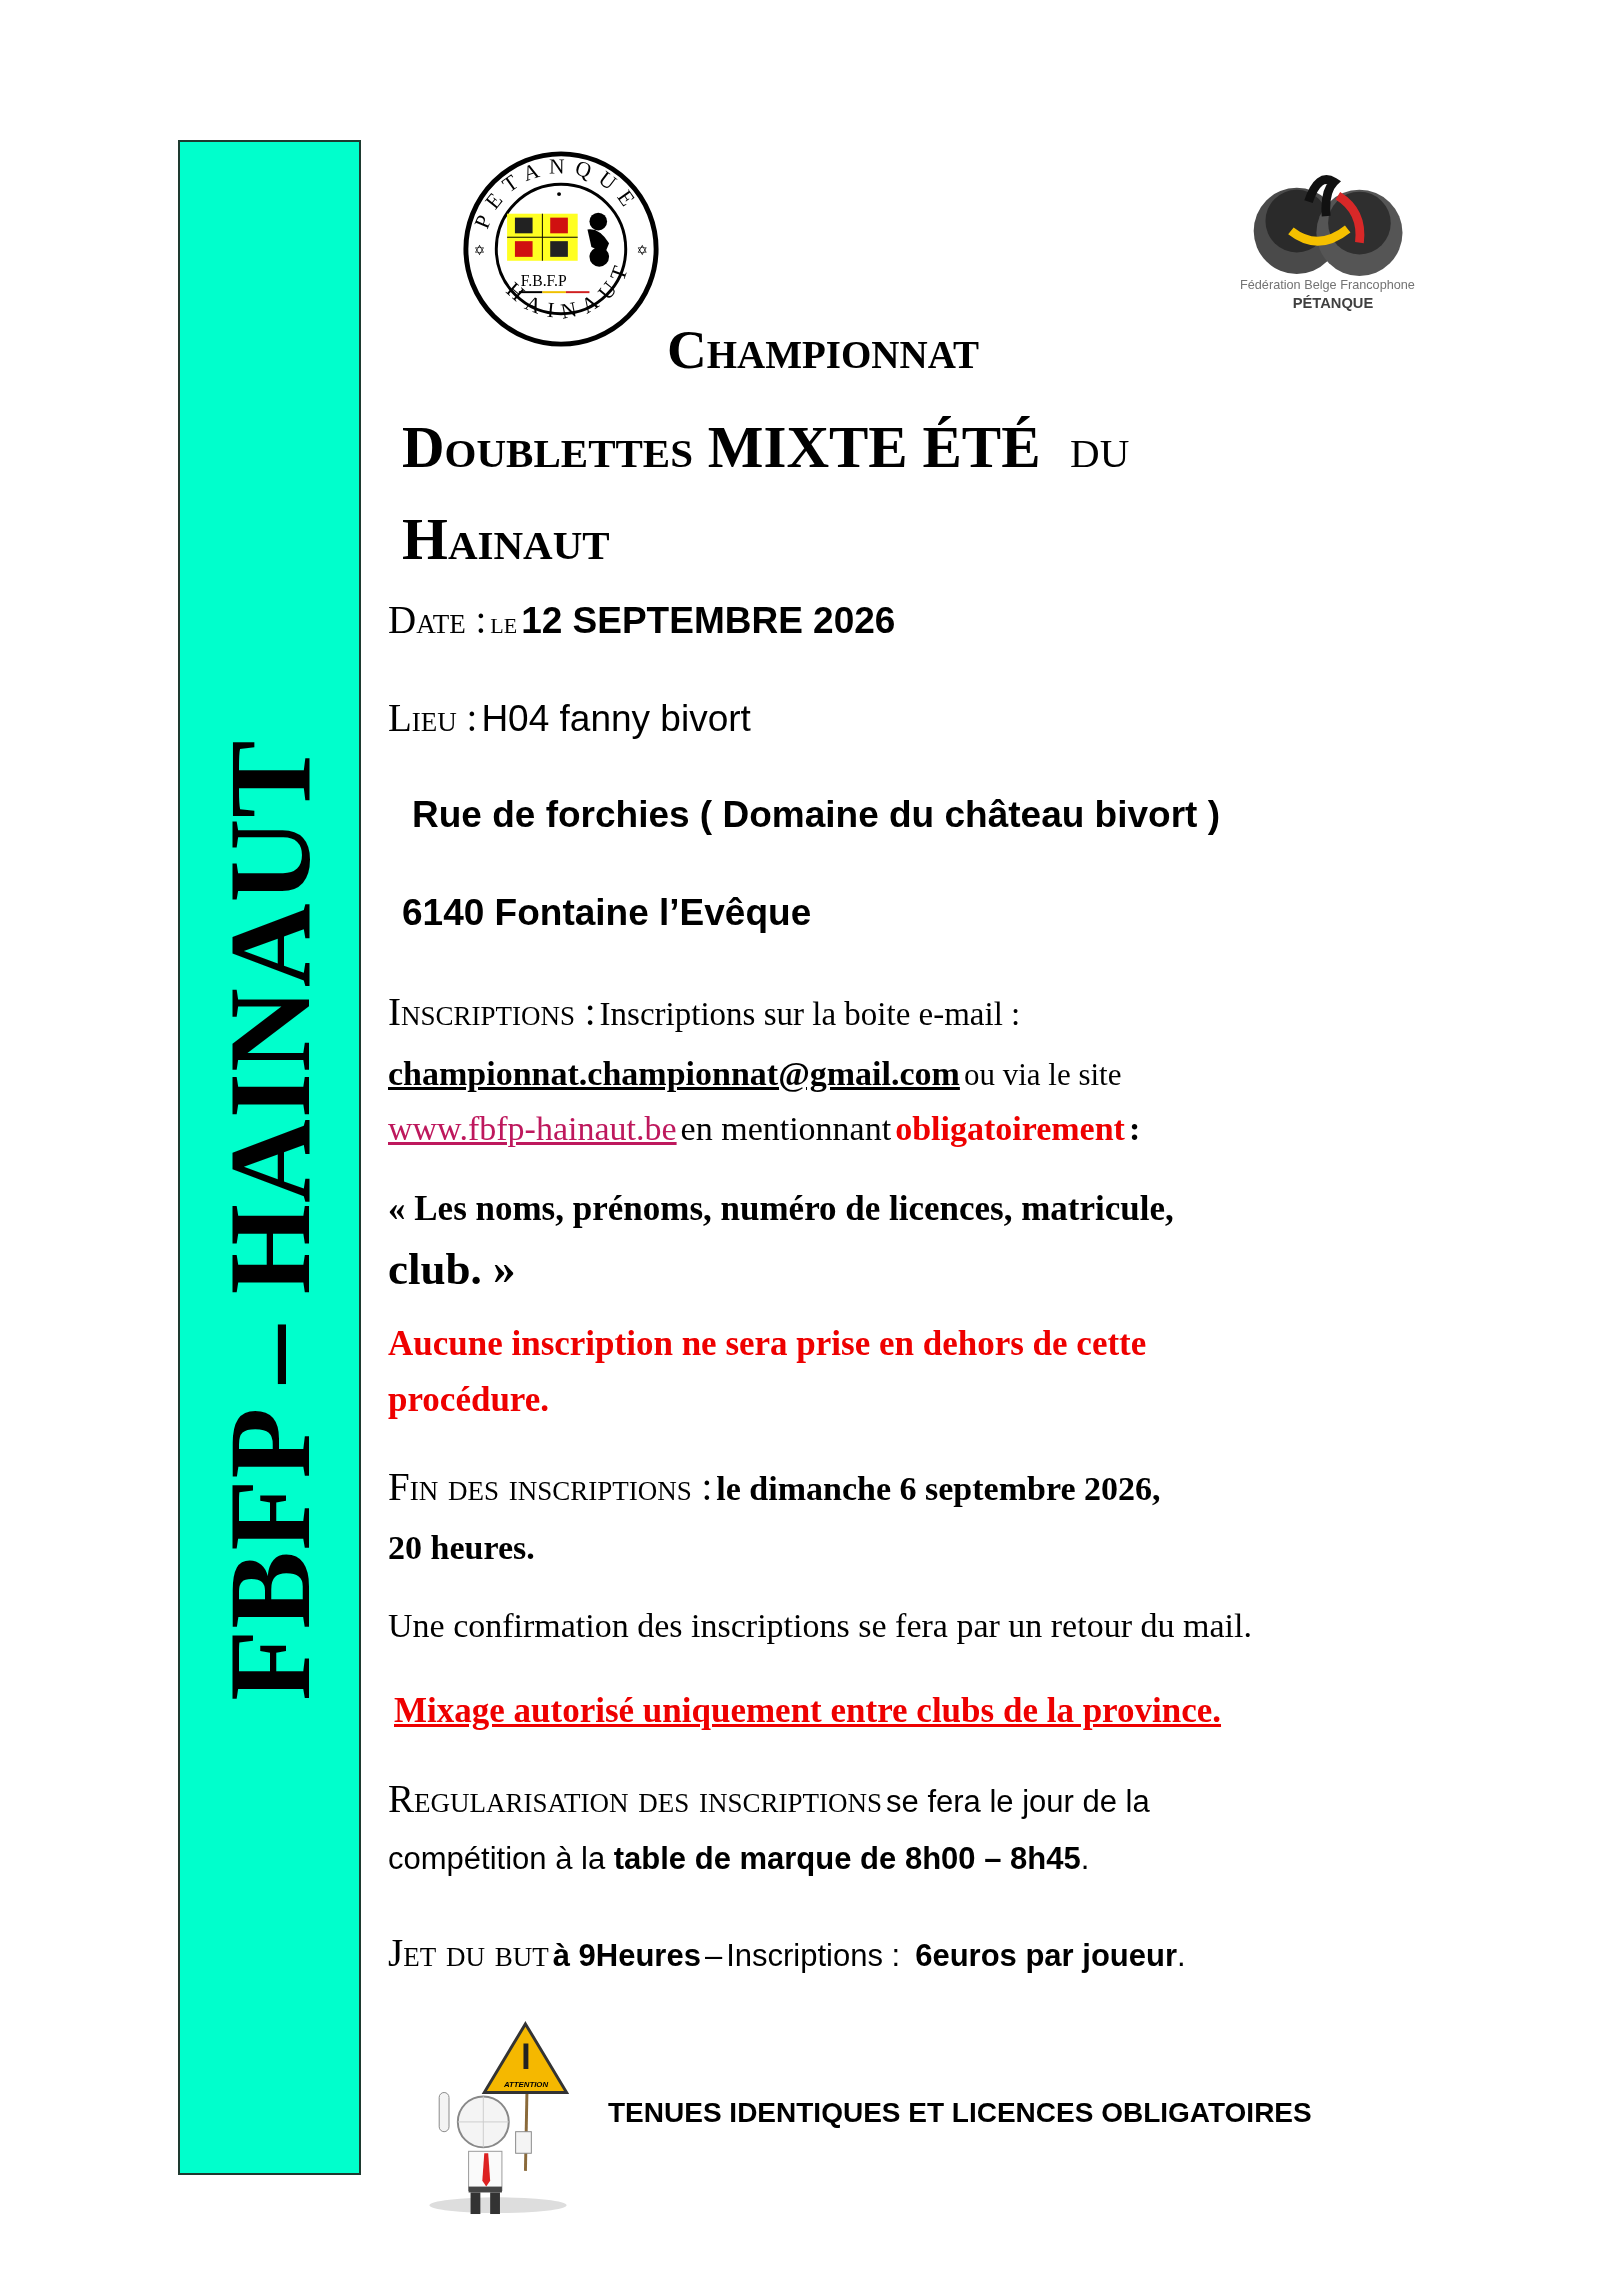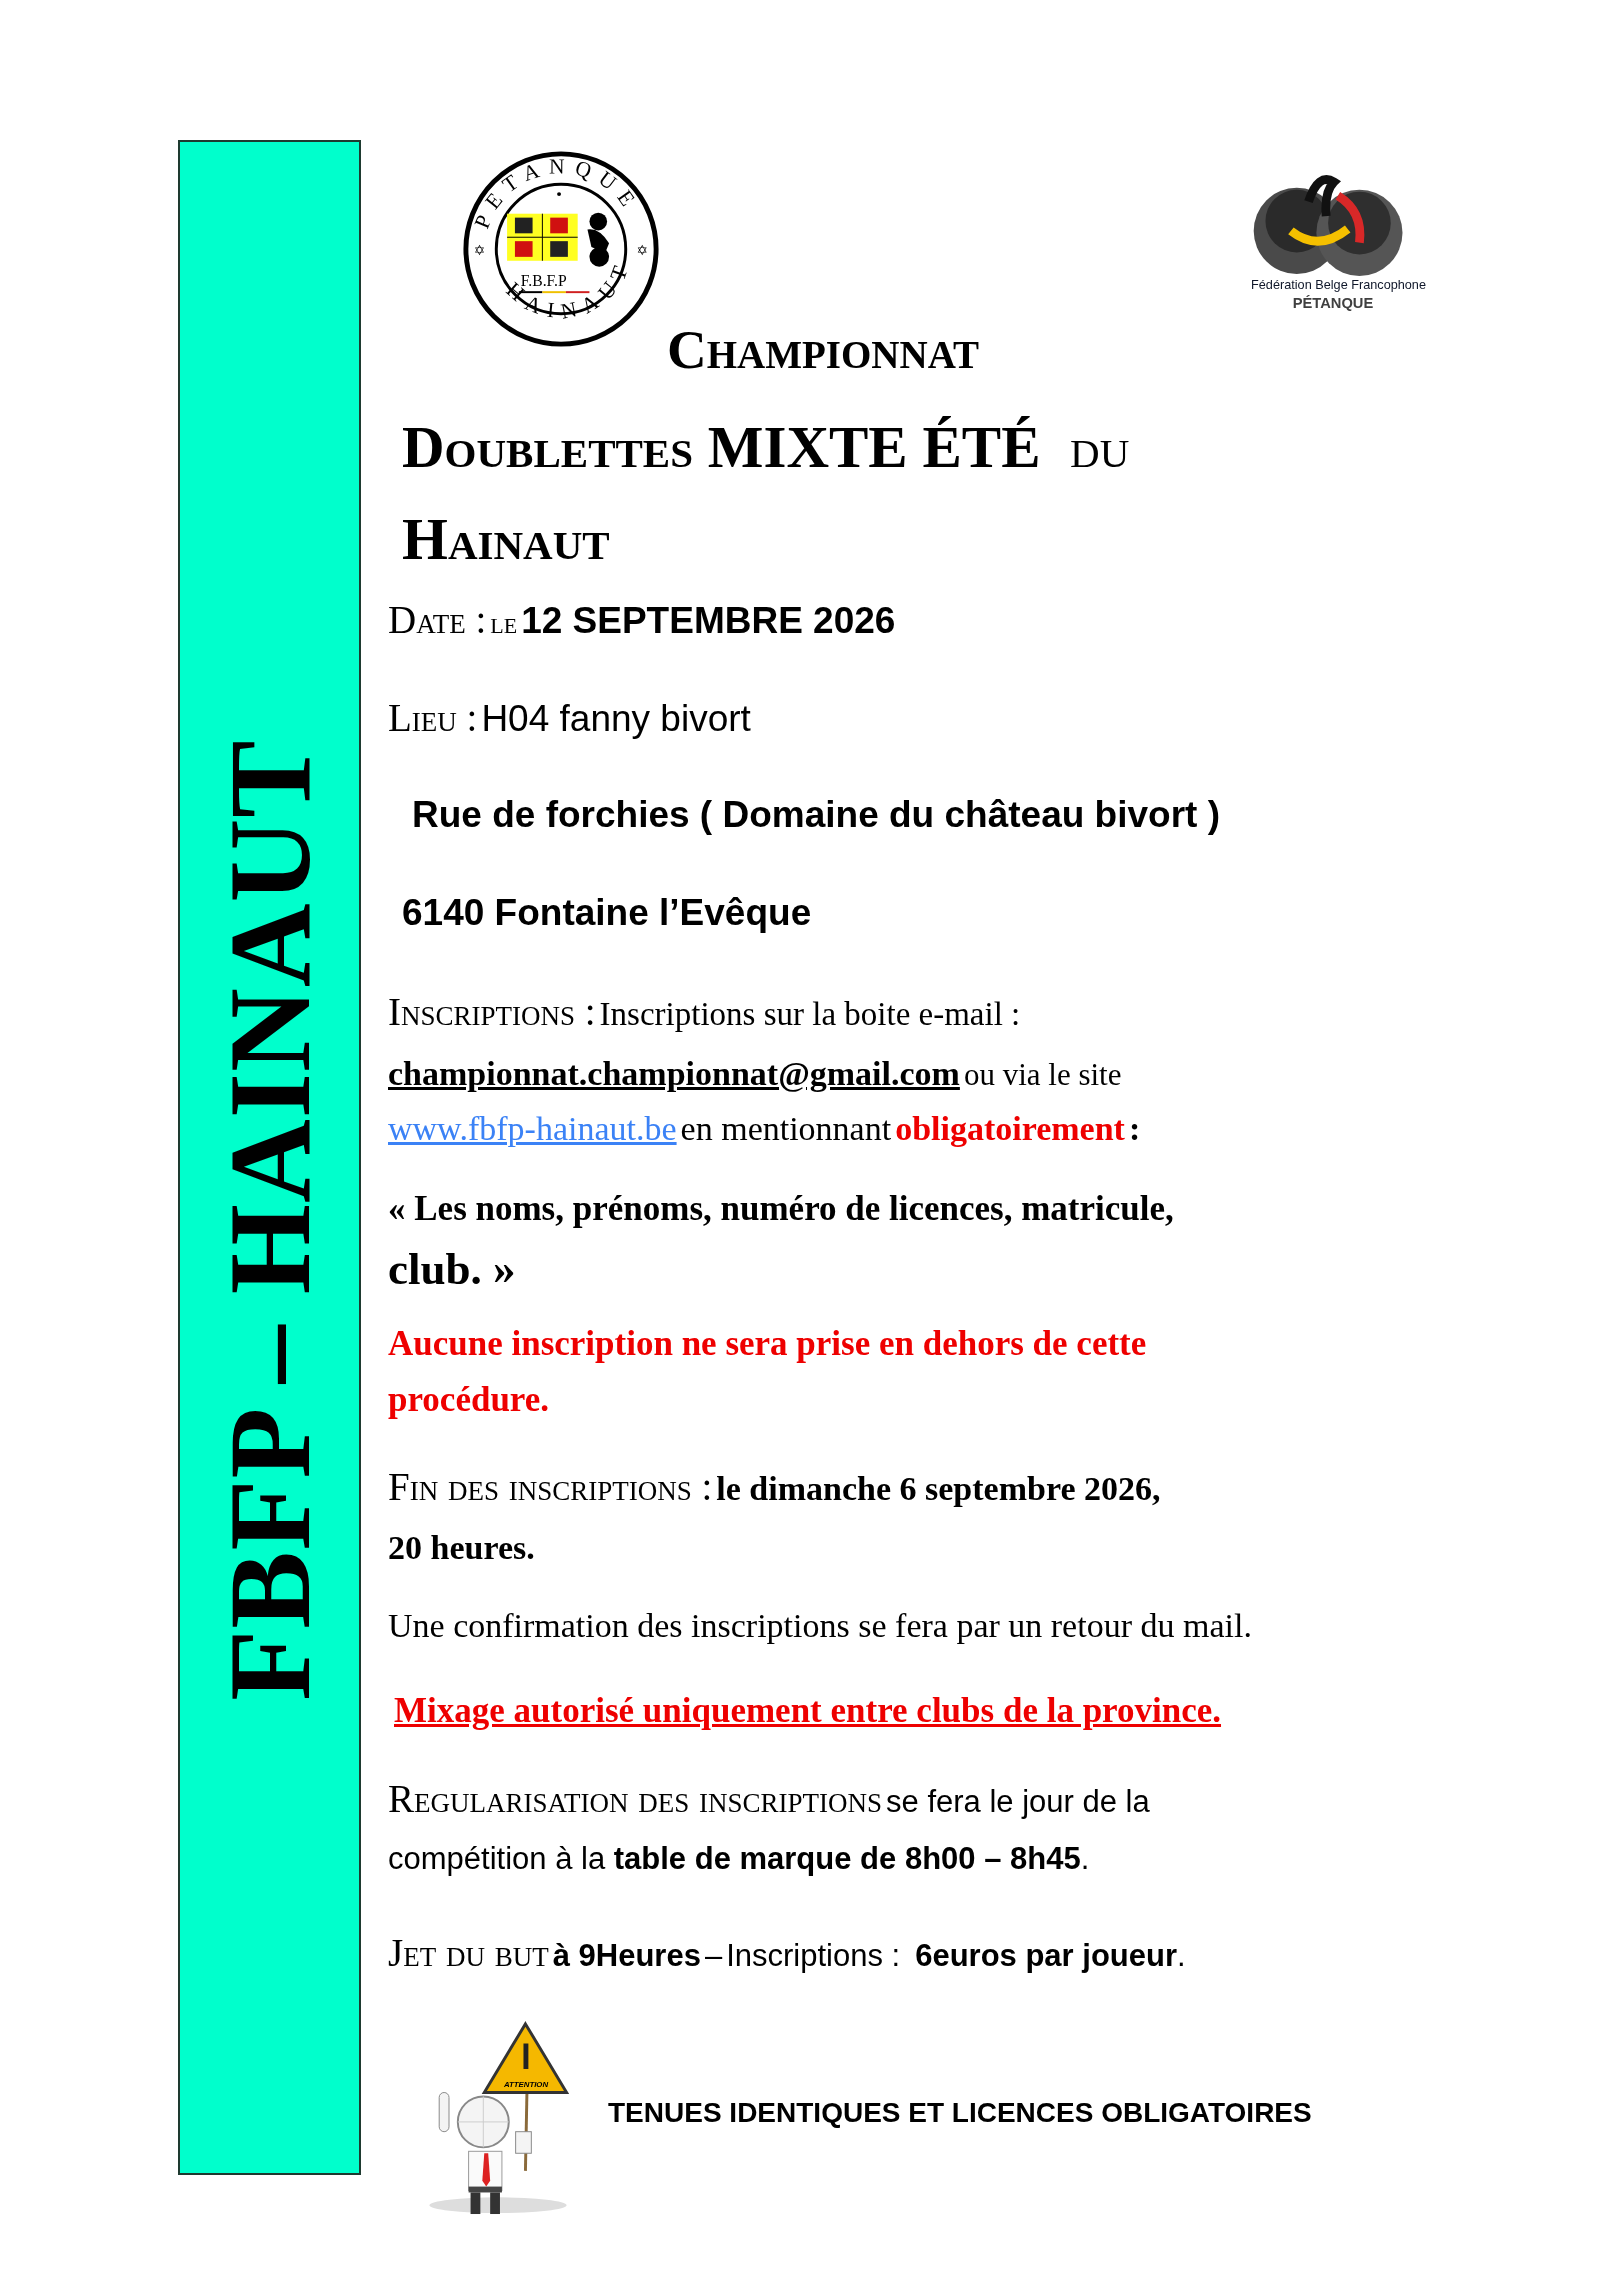--- a/index.html
+++ b/index.html
@@ -3,36 +3,36 @@
 <meta charset="utf-8">
 <style>
   html, body { margin: 0; padding: 0; background: #ffffff; }
   body { width: 1621px; height: 2293px; position: relative; overflow: hidden; font-family: "Liberation Serif", serif; color: #000; }
 
   .sidebar { position: absolute; left: 178px; top: 140px; width: 183px; height: 2035px; background: #00ffcc; border: 2px solid #1e3a30; box-sizing: border-box; }
   .sidebar-text { position: absolute; left: 50%; top: 1078px; transform: translate(-50%, -50%) rotate(-90deg); white-space: nowrap; font-family: "Liberation Serif", serif; font-weight: bold; font-size: 116px; letter-spacing: 1px; line-height: 1; }
 
   .logo-hainaut { position: absolute; left: 456px; top: 149px; width: 211px; height: 201px; }
   .logo-fbfp { position: absolute; left: 1240px; top: 172px; width: 186px; height: 142px; }
-  .logo-fbfp .cap1 { position: absolute; left: 0; top: 106px; width: 186px; text-align: right; font-family: "Liberation Sans", sans-serif; font-size: 12.7px; color: #0f172a; }
+  .logo-fbfp .cap1 { position: absolute; left: 0; top: 106px; width: 186px; text-align: left; font-family: "Liberation Sans", sans-serif; font-size: 12.7px; color: #737373; }
   .logo-fbfp .cap2 { position: absolute; left: 0; top: 123px; width: 186px; text-align: center; font-family: "Liberation Sans", sans-serif; font-size: 14.7px; font-weight: bold; color: #404040; }
 
   .title { position: absolute; font-family: Liberation Serif, serif; line-height: 1; margin-top: 28px; }
   .t1 { left: 667px; top: 294px; font-size: 55px; font-variant: small-caps; }
   .t1 .big { font-weight: bold; }
   .t2 { left: 402px; top: 390px; font-size: 59px; font-variant: small-caps; font-weight: bold; white-space: nowrap; }
   .t2 .light { font-weight: normal; }
   .t3 { left: 402px; top: 482px; font-size: 59px; font-variant: small-caps; font-weight: bold; }
 
   .line { position: absolute; left: 388px; white-space: nowrap; line-height: 1; }
   .sc { font-family: "Liberation Serif", serif; font-variant: small-caps; font-size: 39px; }
   .sans { font-family: "Liberation Sans", sans-serif; }
   .b { font-weight: bold; }
   .red { color: #ee0000; }
-  .blue { color: #3b82f6; text-decoration: underline; }
+  .blue { color: #be185d; text-decoration: underline; }
   .ul { text-decoration: underline; }
 
   .illustration { position: absolute; left: 400px; top: 2014px; width: 196px; height: 206px; }
 </style>
 </head>
 <body>
 
 <div class="sidebar">
   <div class="sidebar-text">FBFP – HAINAUT</div>
 </div>

